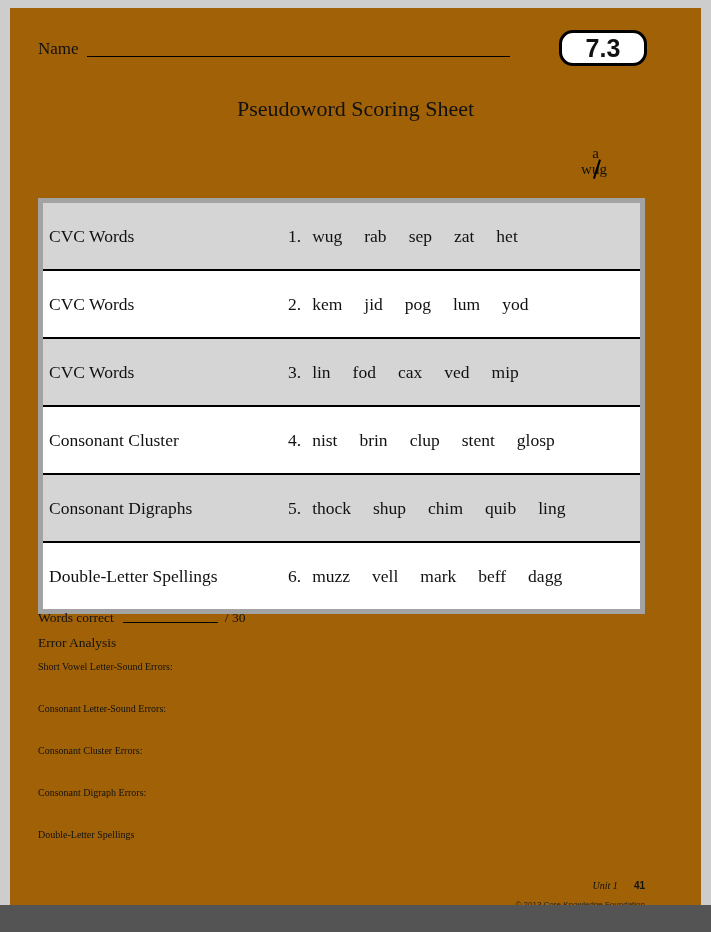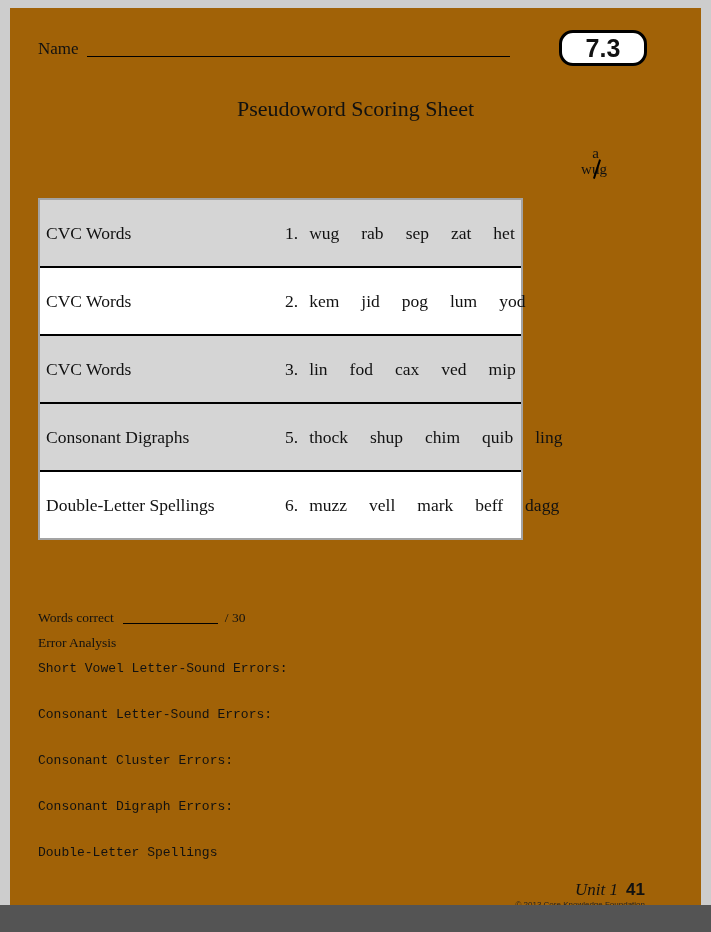--- a/index.html
+++ b/index.html
@@ -68,22 +68,22 @@
   .slashed { position: relative; display: inline-block; }
   .slashed::after {
     content: ""; position: absolute;
     left: 48%; top: -3px; bottom: -2px; width: 1.5px;
     background: #000; transform: rotate(18deg);
   }
 
   
   .score-table {
     position: absolute; left: 28px; top: 190px;
-    width: 485px; box-sizing: border-box;
-    border: 2px solid #a3a3a3;
+    width: 607px; box-sizing: border-box;
+    border: 5px solid #a3a3a3;
   }
   .t-row {
     height: 66px; display: flex; align-items: center;
     border-bottom: 2px solid #000;
     background: #fff;
   }
   .t-row:last-child { border-bottom: none; }
   .t-row.shaded { background: #d5d5d5; }
   .cat {
     width: 245px; flex: 0 0 245px;
@@ -92,45 +92,44 @@
   }
   .words {
     display: flex; align-items: baseline; gap: 22px;
     font-size: 17.5px;
   }
   .num { margin-right: -11px; }
 
   
   .words-correct {
     position: absolute; left: 28px; top: 602px;
-    display: flex; align-items: flex-end;
+    display: flex; 
     font-size: 13.5px;
   }
   .wc-blank {
     width: 95px; border-bottom: 1px solid #000;
     margin: 0 7px 2px 9px; height: 12px;
   }
 
   
   .ea-heading {
     position: absolute; left: 28px; top: 627px;
     font-weight: normal; font-size: 13.5px;
   }
   .error-items {
     position: absolute; left: 28px; top: 653px;
     display: flex; flex-direction: column; gap: 31px;
-    font-size: 13px;
-    font-family: Liberation Mono, monospace;
+    font-size: 10px;
   }
 
   
   .page-ref {
     position: absolute; right: 56px; top: 872px;
-    display: flex; align-items: baseline; gap: 8px;
-    font-size: 17px;
+    display: flex; align-items: baseline; gap: 16px;
+    font-size: 10px;
   }
   .page-ref .unit { font-style: italic; }
   .page-ref .pnum {
     font-family: "Liberation Sans", sans-serif;
     font-weight: bold;
   }
   .copyright {
     position: absolute; right: 56px; top: 892px;
     font-size: 8px; font-family: "Liberation Sans", sans-serif;
     color: #222;
@@ -189,20 +188,31 @@
       <div class="words">
         <span class="num">3.</span>
         <span class="word">lin</span>
         <span class="word">fod</span>
         <span class="word">cax</span>
         <span class="word">ved</span>
         <span class="word">mip</span>
       </div>
     </div>
 
+    <div class="t-row">
+      <div class="cat">Consonant Cluster</div>
+      <div class="words">
+        <span class="num">4.</span>
+        <span class="word">nist</span>
+        <span class="word">brin</span>
+        <span class="word">clup</span>
+        <span class="word">stent</span>
+        <span class="word">glosp</span>
+      </div>
+    </div>
 
     <div class="t-row shaded">
       <div class="cat">Consonant Digraphs</div>
       <div class="words">
         <span class="num">5.</span>
         <span class="word">thock</span>
         <span class="word">shup</span>
         <span class="word">chim</span>
         <span class="word">quib</span>
         <span class="word">ling</span>

